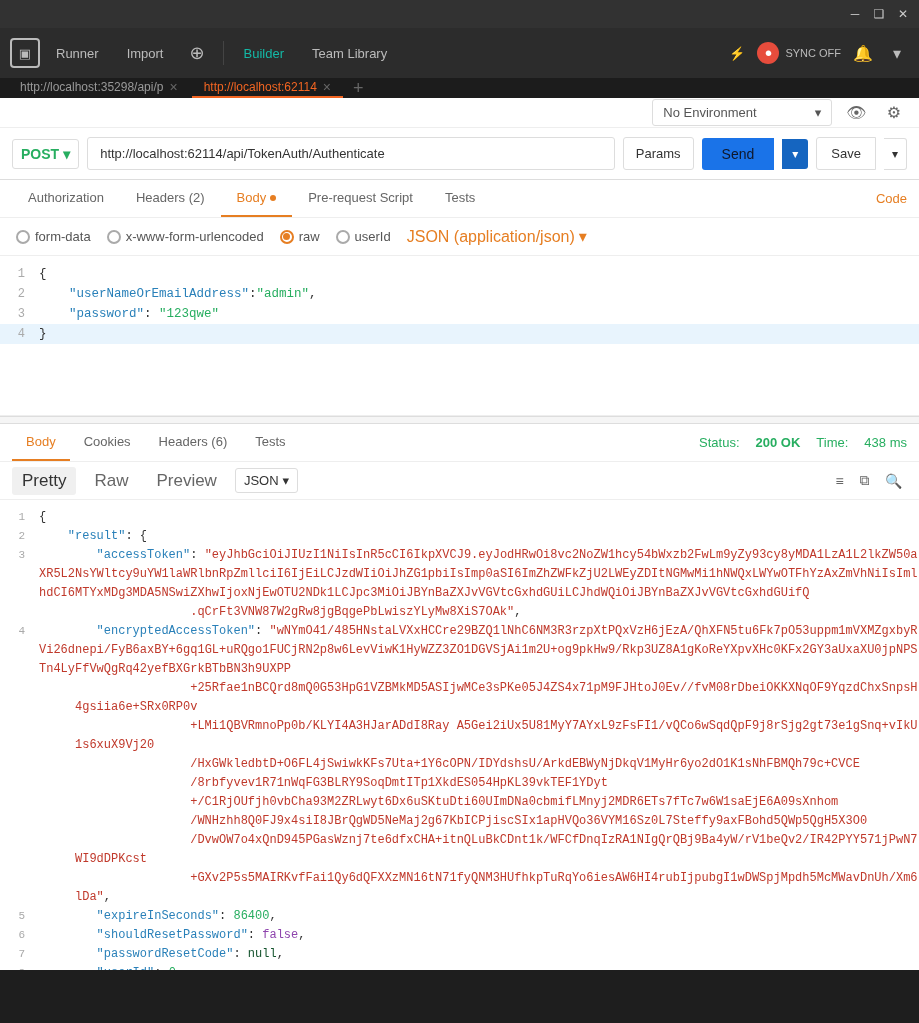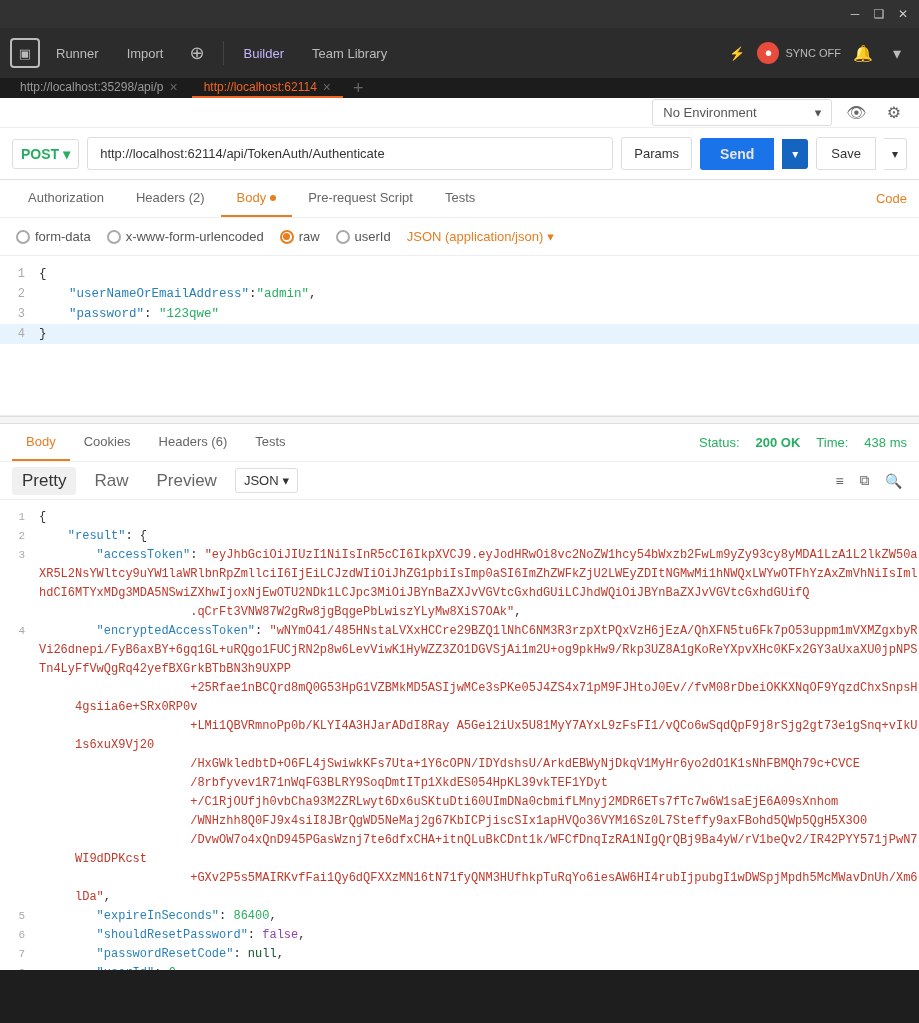--- a/index.html
+++ b/index.html
@@ -37,21 +37,21 @@
     .toolbar-btn {
       background: none;
       border: none;
       color: #bbb;
       cursor: pointer;
       padding: 6px 12px;
       border-radius: 3px;
       font-size: 13px;
       white-space: nowrap;
     }
-    .toolbar-btn.active { color: #c4b5fd; }
+    .toolbar-btn.active { color: #14b8a6; }
     .toolbar-sep { width: 1px; height: 24px; background: #444; margin: 0 4px; }
     .toolbar-spacer { flex: 1; }
     .toolbar-icon-btn {
       background: none;
       border: none;
       color: #bbb;
       cursor: pointer;
       padding: 6px 8px;
       font-size: 16px;
       border-radius: 3px;
@@ -146,26 +146,26 @@
       background: none;
       border: 1px solid #ddd;
       border-radius: 3px;
       padding: 8px 12px;
       cursor: pointer;
       color: #333;
       font-size: 13px;
     }
     .send-btn {
       background: #1a73e8;
-      color: #e5e5e5;
+      color: #0f172a;
       border: none;
       border-radius: 3px 0 0 3px;
       padding: 8px 20px;
       font-size: 14px;
-      font-weight: bold;
+      font-weight: normal;
       cursor: pointer;
     }
     .send-dropdown {
       background: #1565c0;
       color: white;
       border: none;
       border-radius: 0 3px 3px 0;
       padding: 8px 10px;
       cursor: pointer;
       font-size: 12px;
@@ -244,21 +244,21 @@
     }
     .radio-circle.checked { border-color: #e67e22; }
     .radio-circle.checked::after {
       content: '';
       width: 7px; height: 7px;
       background: #e67e22;
       border-radius: 50%;
     }
     .json-badge {
       display: flex; align-items: center; gap: 4px;
-      font-size: 13px; color: #e67e22; cursor: pointer;
+      font-size: 16px; color: #e67e22; cursor: pointer;
     }
 
     
     .code-editor {
       background: #fff;
       font-family: 'Consolas', 'Courier New', monospace;
       font-size: 12.5px;
       padding: 8px 0;
       border-bottom: 1px solid #eee;
       height: 160px;

